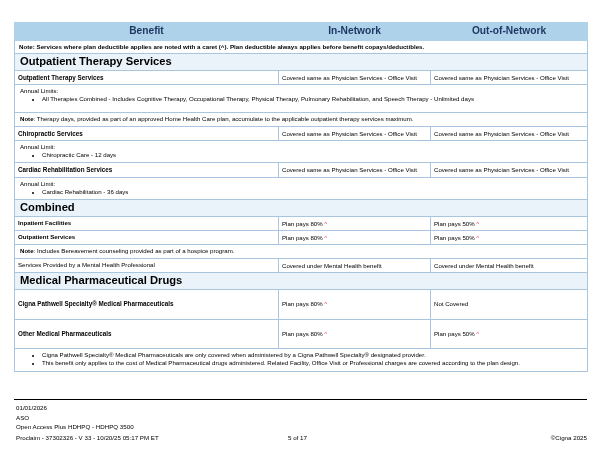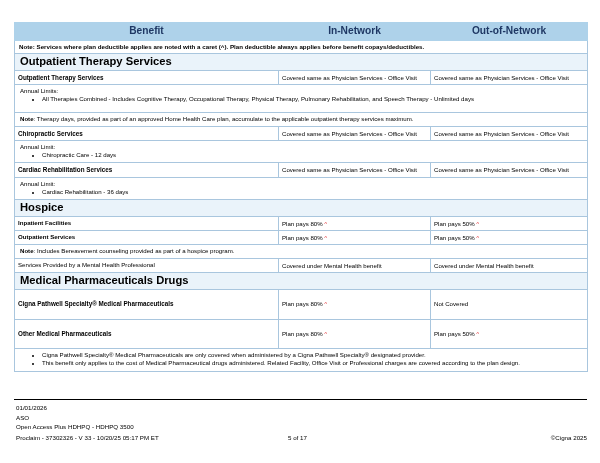--- a/index.html
+++ b/index.html
@@ -229,21 +229,21 @@
       <tr>
         <td class="fullspan" colspan="3">
           <div class="limit-label">Annual Limit:</div>
           <ul class="limits">
             <li>Cardiac Rehabilitation - 36 days</li>
           </ul>
         </td>
       </tr>
 
       <tr class="section-row">
-        <td colspan="3">Hospice</td>
+        <td colspan="3">Combined</td>
       </tr>
       <tr>
         <td class="benefit-name small">Inpatient Facilities</td>
         <td class="value"><span>Plan pays 80%</span> <span class="caret">^</span></td>
         <td class="value"><span>Plan pays 50%</span> <span class="caret">^</span></td>
       </tr>
       <tr>
         <td class="benefit-name small">Outpatient Services</td>
         <td class="value"><span>Plan pays 80%</span> <span class="caret">^</span></td>
         <td class="value"><span>Plan pays 50%</span> <span class="caret">^</span></td>
@@ -252,21 +252,21 @@
         <td class="fullspan" colspan="3"><span class="note-lead">Note</span><span>: Includes Bereavement counseling provided as part of a hospice program.</span></td>
       </tr>
 
       <tr>
         <td class="benefit-name plain">Services Provided by a Mental Health Professional</td>
         <td class="value">Covered under Mental Health benefit</td>
         <td class="value">Covered under Mental Health benefit</td>
       </tr>
 
       <tr class="section-row">
-        <td colspan="3">Medical Pharmaceuticals Drugs</td>
+        <td colspan="3">Medical Pharmaceutical Drugs</td>
       </tr>
       <tr>
         <td class="benefit-name tall">Cigna Pathwell Specialty® Medical Pharmaceuticals</td>
         <td class="value tall"><span>Plan pays 80%</span> <span class="caret">^</span></td>
         <td class="value tall">Not Covered</td>
       </tr>
       <tr>
         <td class="benefit-name tall">Other Medical Pharmaceuticals</td>
         <td class="value tall"><span>Plan pays 80%</span> <span class="caret">^</span></td>
         <td class="value tall"><span>Plan pays 50%</span> <span class="caret">^</span></td>

